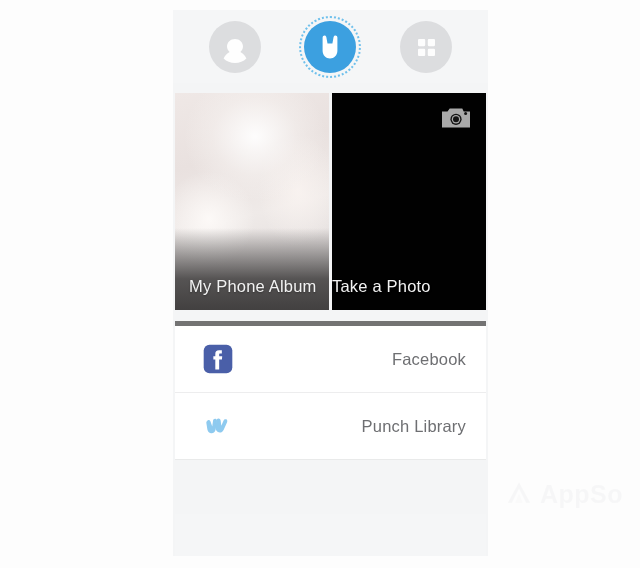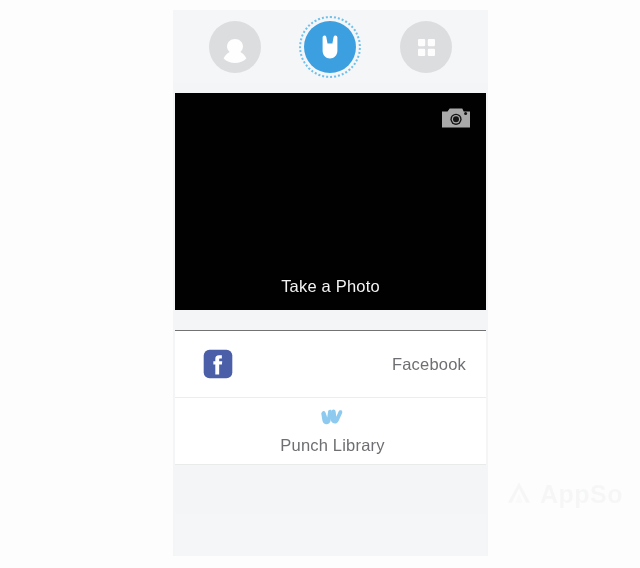--- a/index.html
+++ b/index.html
@@ -101,56 +101,55 @@
        rgba(66,64,64,0.88) 62%,
        rgba(58,56,56,0.95) 100%);
   }
 
   #tile-camera { background: #010101; }
 
   .tile-label {
     position: absolute;
     left: 0; right: 0;
     bottom: 14px;
-    text-align: center;
     color: #f2f2f2;
     font-size: 16.5px;
     font-weight: 300;
     letter-spacing: 0.2px;
     text-shadow: 0 1px 2px rgba(0,0,0,0.35);
   }
   #tile-album .tile-label { text-align: left; padding-left: 14px; }
 
   #camera-icon-wrap {
     position: absolute;
     top: 12px;
     right: 14px;
     width: 32px;
     height: 25px;
   }
 
   
   #option-list {
     position: absolute;
     left: 2px;
-    top: 320px;
+    top: 311px;
     width: 311px;
     background: #ec4899;
-    border-top: 1px solid #737373;
+    border-top: 5px solid #737373;
   }
 
   .option-row {
     height: 67px;
     background: #ffffff;
     border-bottom: 1px solid #ededee;
     display: flex;
     align-items: center;
     padding: 0 20px 0 24px;
   }
-  .option-row:last-child { border-bottom: 1px solid #e9eaea; flex-direction: column; }
+  .option-row:last-child { border-bottom: 1px solid #e9eaea; }
 
   .option-icon {
     width: 38px;
     height: 38px;
     flex: 0 0 auto;
     display: flex;
     align-items: center;
     justify-content: center;
   }
 
@@ -224,20 +223,24 @@
             <rect x="27.8" y="27.8" width="7.2" height="7.2" rx="1.1"></rect>
           </g>
         </svg>
       </span>
     </div>
 
   </div>
 
   <div id="tiles">
 
+    <div class="tile" id="tile-album">
+      <div class="fade"></div>
+      <div class="tile-label">My Phone Album</div>
+    </div>
 
     <div class="tile" id="tile-camera">
       <div id="camera-icon-wrap">
         <svg viewBox="0 0 32 25" width="32" height="25" xmlns="http://www.w3.org/2000/svg">
           <path d="M2 6.5h5.5l2.2-3h12.6l1.4 3H30v16H2z" fill="#a9a9a9"></path>
           <circle cx="16" cy="14.3" r="5.6" fill="#141414"></circle>
           <circle cx="16" cy="14.3" r="4.2" fill="#a9a9a9"></circle>
           <circle cx="16" cy="14.3" r="3" fill="#141414"></circle>
           <circle cx="25.6" cy="8.4" r="1.5" fill="#141414"></circle>
         </svg>

